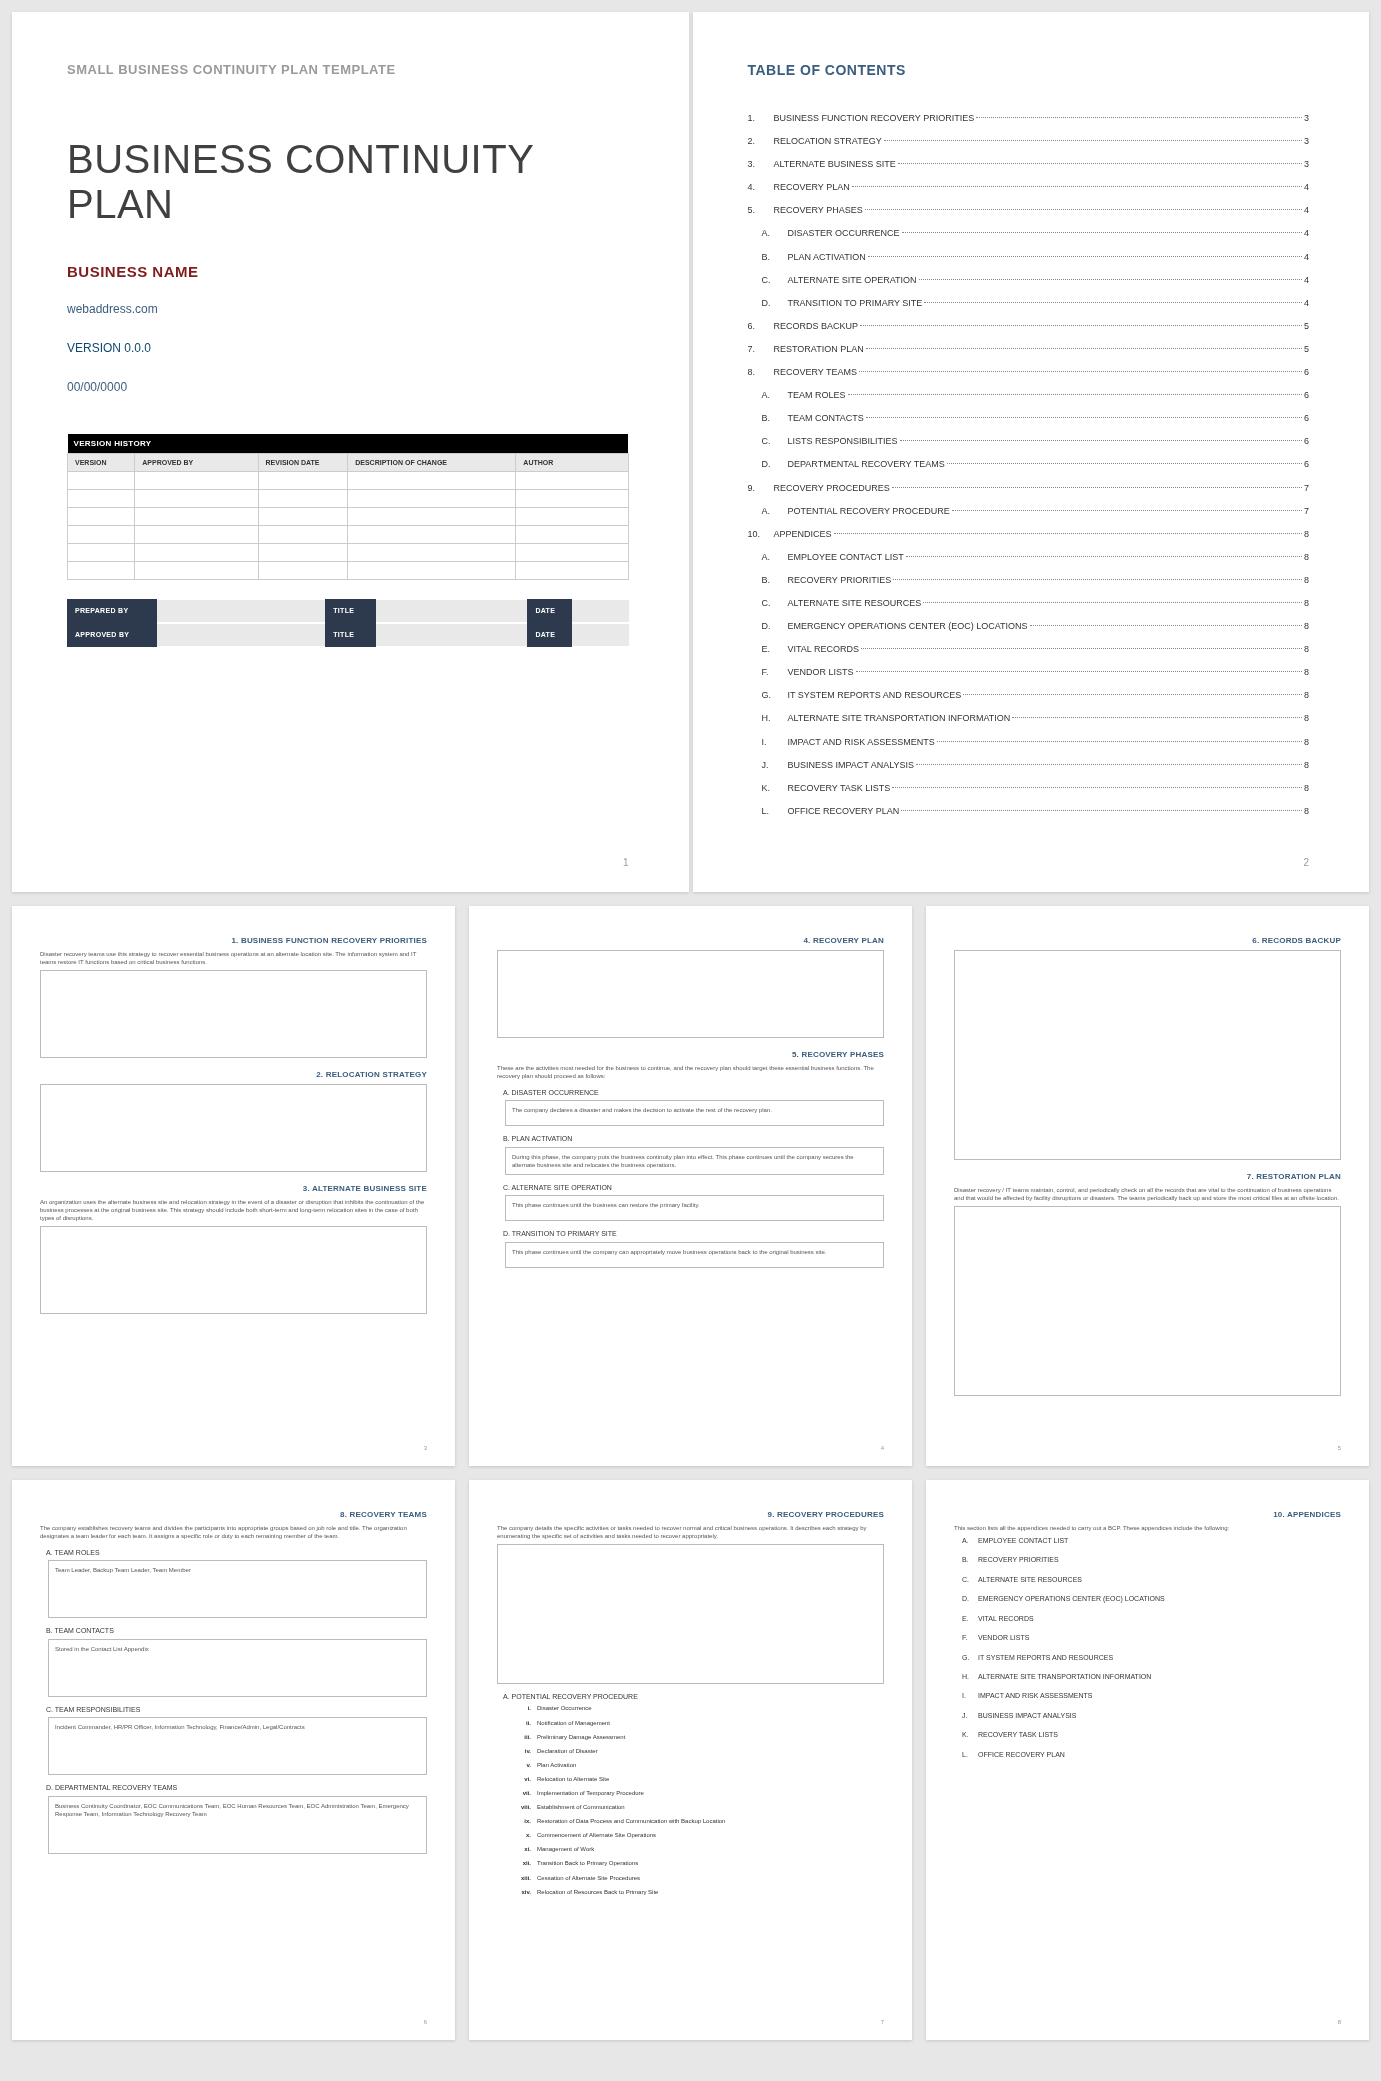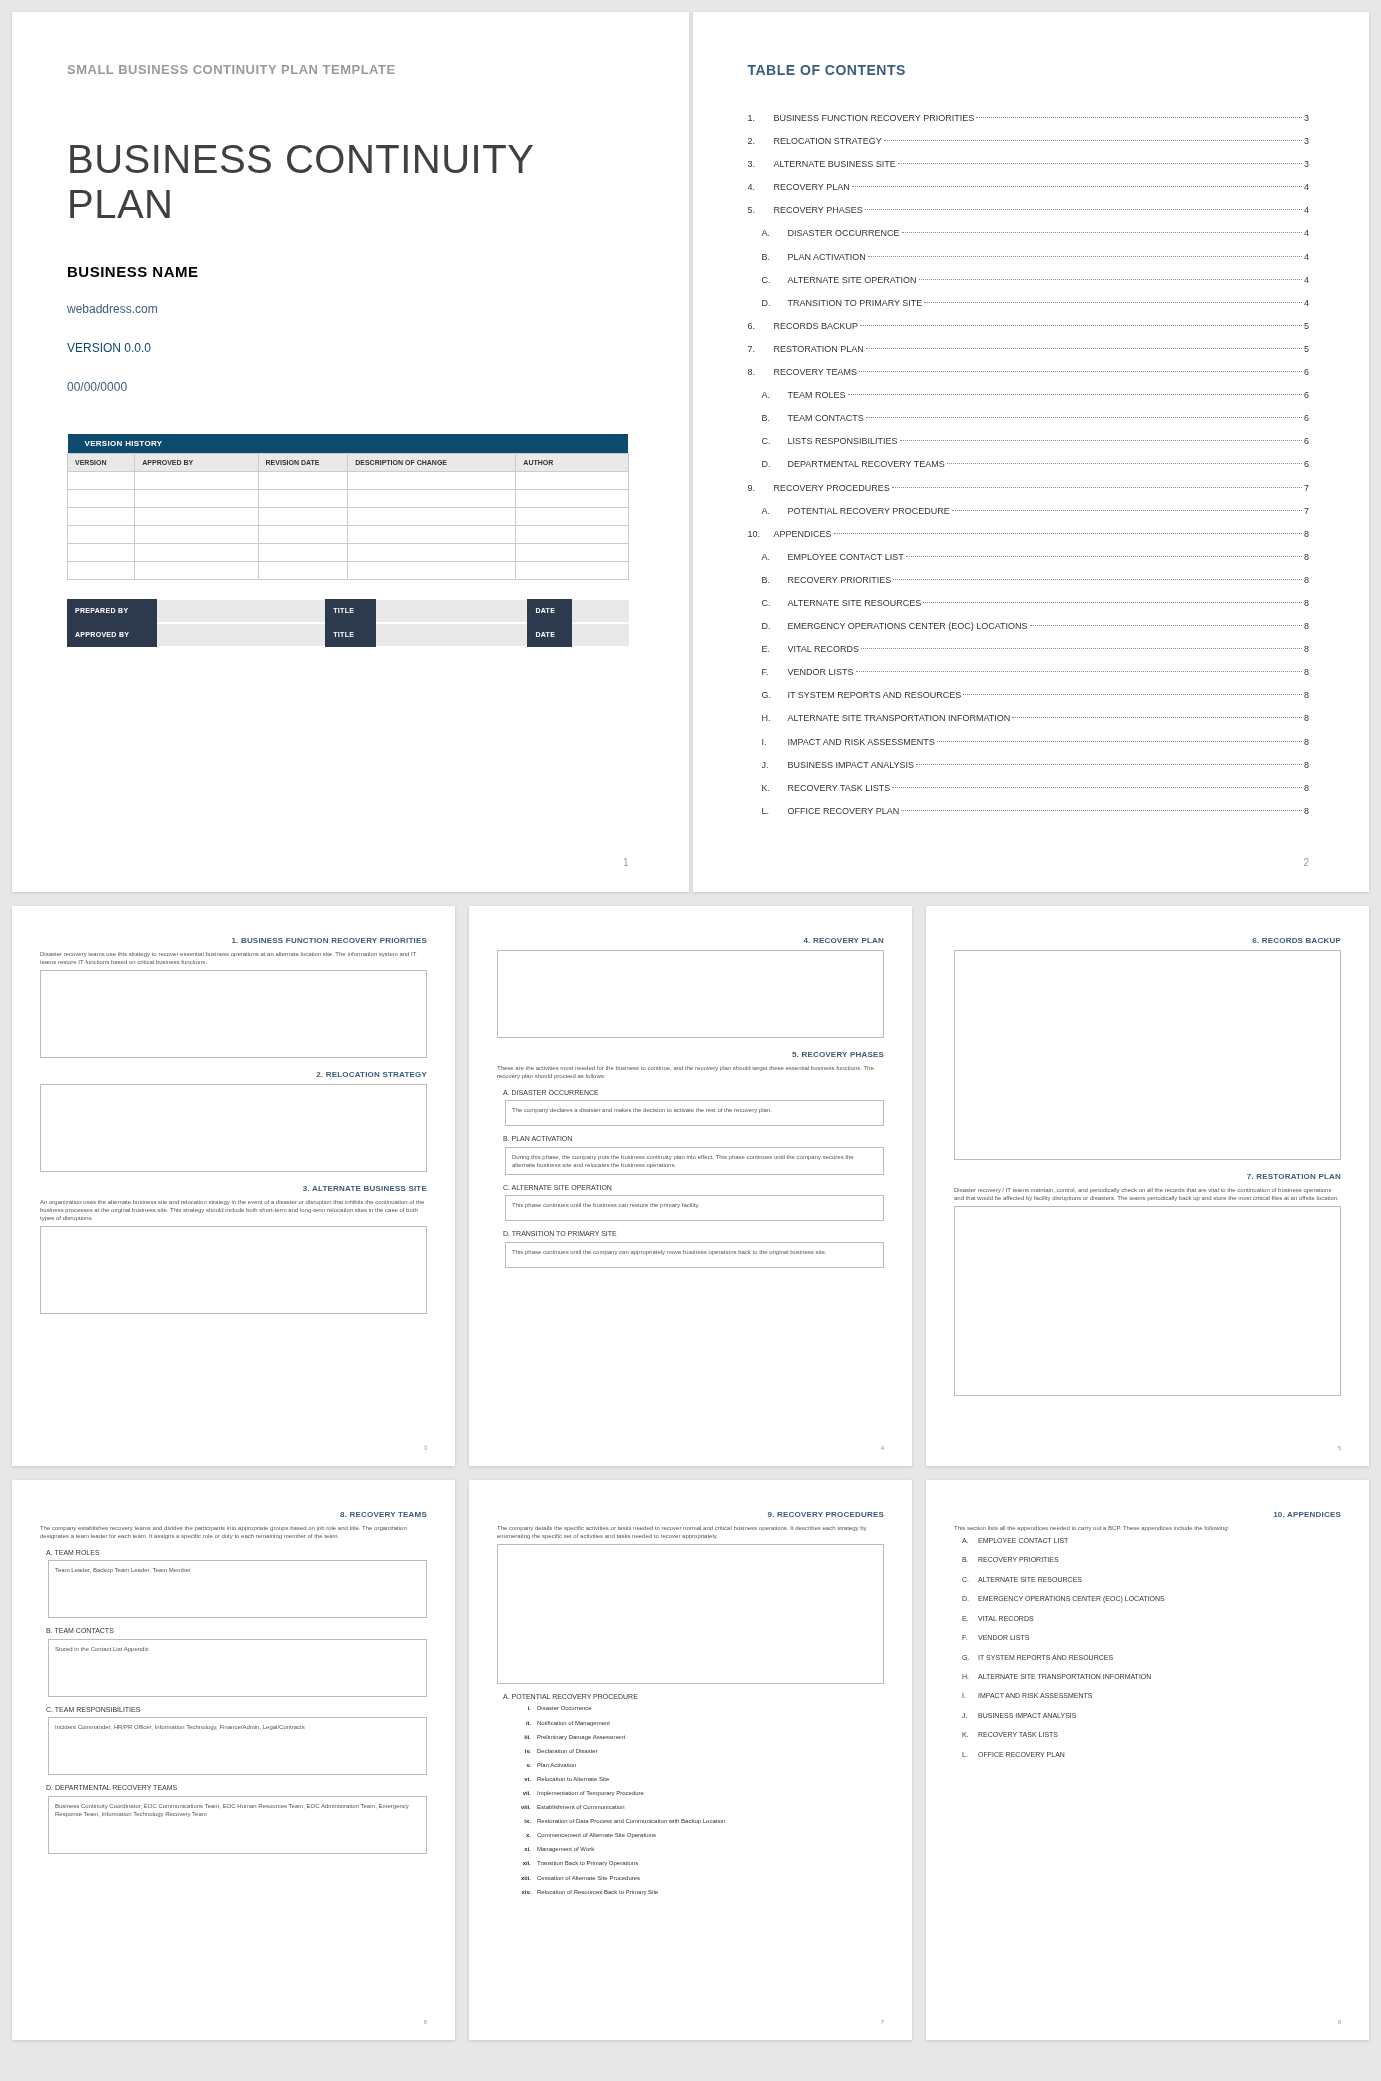--- a/index.html
+++ b/index.html
@@ -56,41 +56,41 @@
   .big-title {
     font-size: 40px;
     font-weight: 300;
     color: #404040;
     margin-top: 60px;
     letter-spacing: 0.5px;
   }
   .biz-name {
     font-size: 15px;
     font-weight: bold;
-    color: #000000;
+    color: #7f1d1d;
     margin-top: 36px;
     letter-spacing: 0.5px;
   }
   .biz-meta {
     font-size: 12px;
     color: #3a5d7d;
     margin-top: 20px;
     line-height: 1.6;
   }
   .vh-table {
     width: 100%;
     border-collapse: collapse;
     margin-top: 36px;
     font-size: 8px;
   }
   .vh-table .vh-head td {
-    background: #0c4a6e;
+    background: #000000;
     color: #fff;
     font-weight: bold;
-    padding: 5px 17px;
+    padding: 5px 6px;
     letter-spacing: 0.3px;
   }
   .vh-table .vh-cols td {
     background: #e9e9e9;
     font-weight: bold;
     padding: 5px 7px;
     border: 1px solid #ccc;
     font-size: 7px;
   }
   .vh-table .vh-row td {

